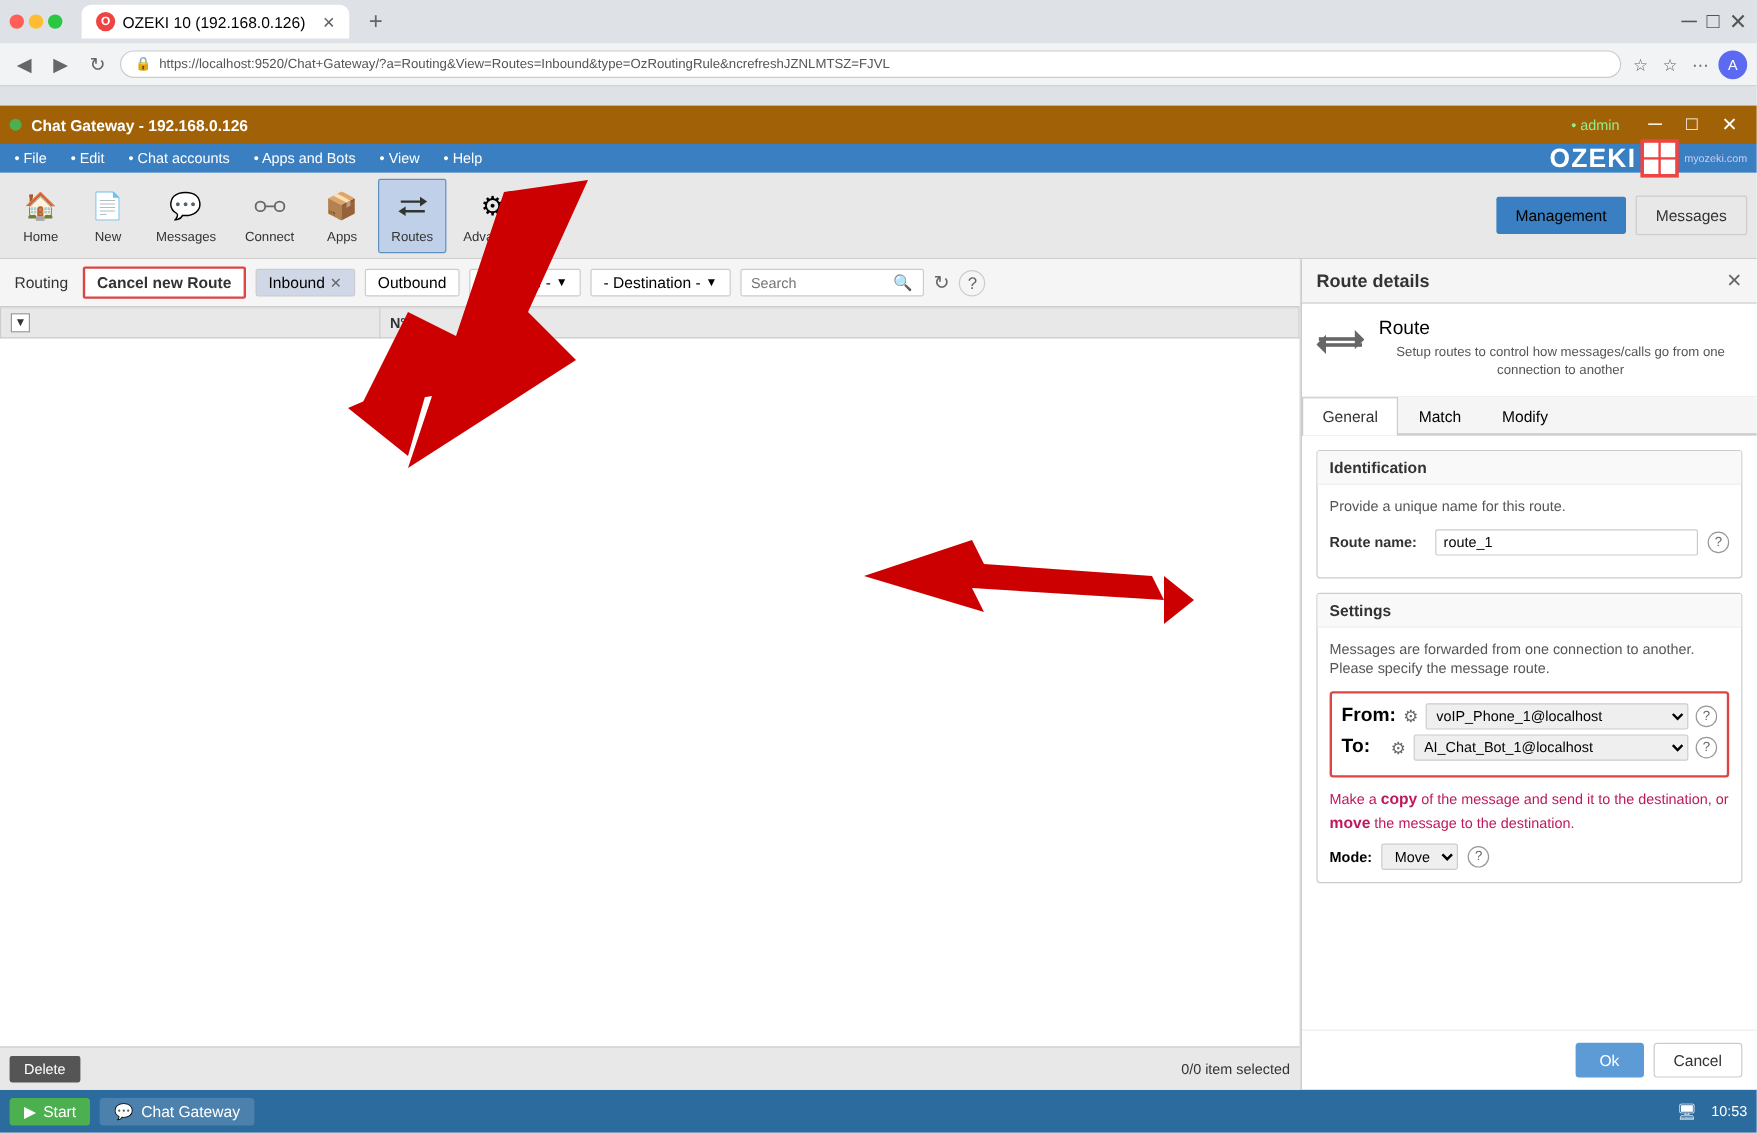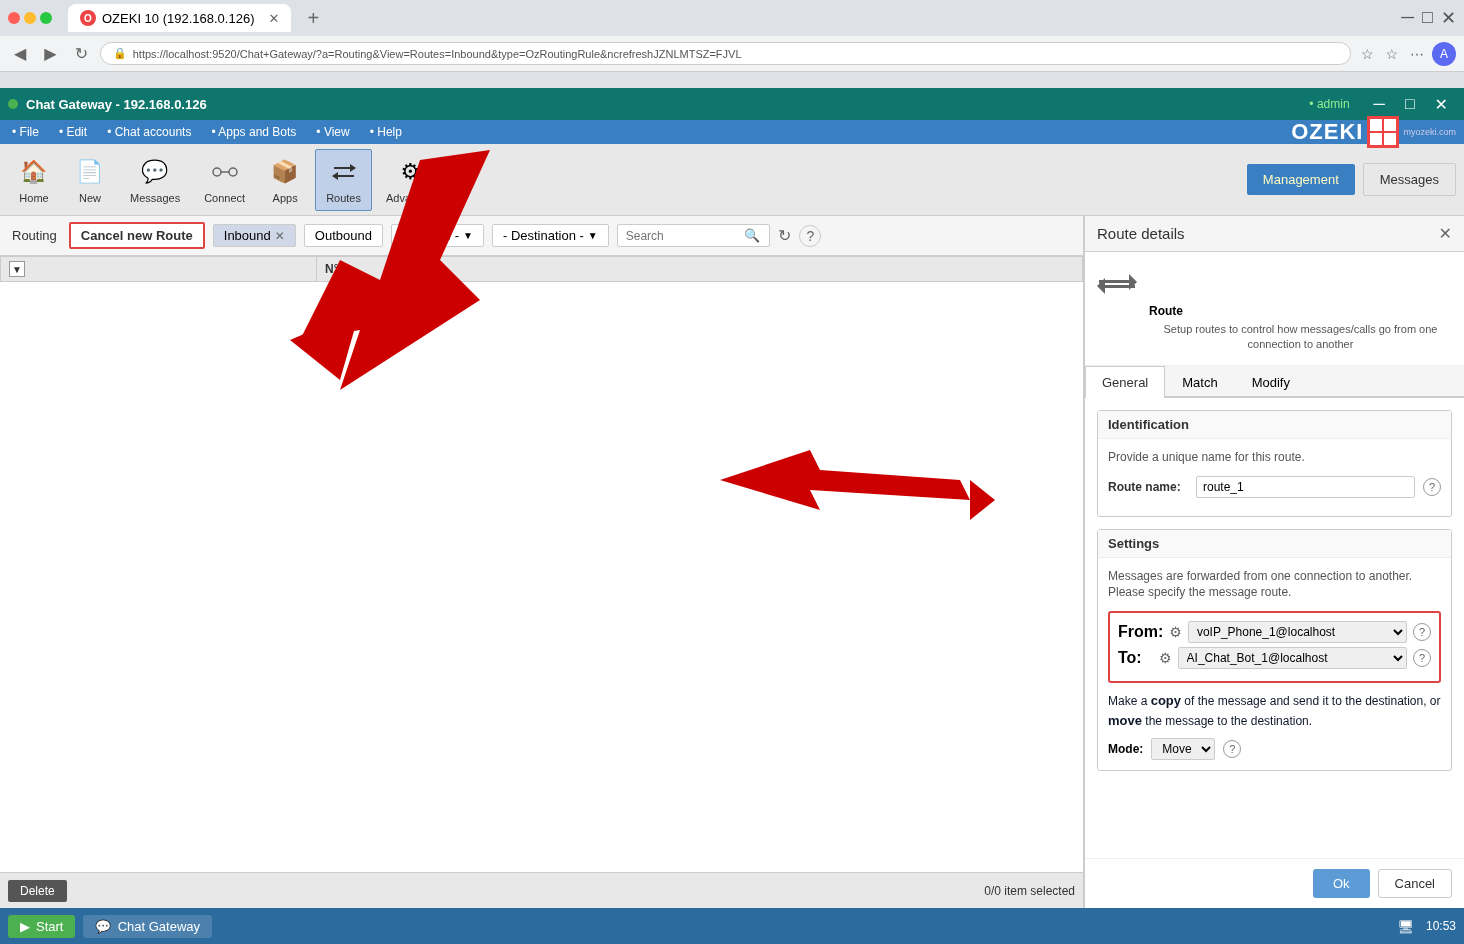--- a/index.html
+++ b/index.html
@@ -17,21 +17,21 @@
     .browser-control.max { background: #28c840; }
     .browser-nav { background: #f1f3f4; display: flex; align-items: center; padding: 4px 8px; height: 36px; gap: 6px; border-bottom: 1px solid #ccc; }
     .nav-btn { background: none; border: none; cursor: pointer; color: #666; font-size: 16px; padding: 2px 6px; border-radius: 3px; }
     .address-bar { flex: 1; background: white; border: 1px solid #ccc; border-radius: 20px; padding: 4px 12px; font-size: 12px; color: #333; display: flex; align-items: center; gap: 6px; }
     .address-bar span { color: #555; font-size: 11px; overflow: hidden; text-overflow: ellipsis; white-space: nowrap; }
     .nav-extras { display: flex; gap: 4px; }
     .nav-extra-btn { background: none; border: none; cursor: pointer; color: #666; font-size: 14px; padding: 4px; }
     .new-tab-btn { background: none; border: none; cursor: pointer; color: #666; font-size: 20px; padding: 2px 8px; }
 
     
-    .app-titlebar { background: #0f766e; color: white; display: flex; align-items: center; justify-content: space-between; padding: 0 8px; height: 32px; }
+    .app-titlebar { background: #a16207; color: white; display: flex; align-items: center; justify-content: space-between; padding: 0 8px; height: 32px; }
     .app-title { font-size: 14px; font-weight: bold; display: flex; align-items: center; gap: 8px; }
     .app-title-dot { width: 10px; height: 10px; background: #4caf50; border-radius: 50%; }
     .app-win-controls { display: flex; gap: 4px; }
     .app-win-btn { background: none; border: none; color: white; cursor: pointer; padding: 2px 8px; font-size: 16px; }
 
     
     .menubar { background: #3a7fc1; color: white; display: flex; align-items: center; padding: 2px 8px; height: 24px; gap: 12px; }
     .menubar-item { font-size: 12px; cursor: pointer; padding: 2px 4px; }
     .menubar-item::before { content: '• '; }
     .ozeki-logo { margin-left: auto; display: flex; align-items: center; gap: 4px; }
@@ -39,21 +39,21 @@
     .ozeki-sub { font-size: 9px; color: #cce; }
 
     
     .toolbar { background: #e8e8e8; display: flex; align-items: center; padding: 4px 8px; height: 72px; border-bottom: 1px solid #ccc; gap: 4px; justify-content: space-between; }
     .toolbar-left { display: flex; gap: 4px; }
     .toolbar-btn { display: flex; flex-direction: column; align-items: center; justify-content: center; padding: 6px 10px; cursor: pointer; border: none; background: none; border-radius: 4px; min-width: 52px; gap: 4px; }
     .toolbar-btn-icon { width: 32px; height: 32px; display: flex; align-items: center; justify-content: center; font-size: 22px; }
     .toolbar-btn-label { font-size: 11px; color: #333; }
     .toolbar-btn.active { background: #c0d0e8; border: 1px solid #6090c0; }
     .toolbar-right { display: flex; align-items: center; gap: 8px; }
-    .management-btn { background: #3a7fc1; color: #fef9c3; border: none; padding: 8px 16px; cursor: pointer; font-size: 13px; border-radius: 2px; }
+    .management-btn { background: #3a7fc1; color: #000000; border: none; padding: 8px 16px; cursor: pointer; font-size: 13px; border-radius: 2px; }
     .messages-btn { background: #e8e8e8; color: #333; border: 1px solid #ccc; padding: 8px 16px; cursor: pointer; font-size: 13px; border-radius: 2px; }
 
     
     .content-area { display: flex; height: calc(944px - 88px - 32px - 24px - 72px - 36px); }
 
     
     .left-panel { flex: 1; display: flex; flex-direction: column; border-right: 1px solid #ccc; background: white; }
     .routing-toolbar { background: #f5f5f5; border-bottom: 1px solid #ccc; display: flex; align-items: center; padding: 4px 8px; gap: 8px; height: 40px; flex-wrap: wrap; }
     .routing-label { font-size: 13px; color: #333; font-weight: normal; padding: 0 4px; }
     .create-route-btn { background: white; color: #333; border: 2px solid #d44; padding: 4px 10px; cursor: pointer; font-size: 13px; font-weight: bold; border-radius: 2px; }
@@ -75,25 +75,25 @@
     .checkbox-header { width: 16px; height: 16px; border: 1px solid #999; background: white; display: flex; align-items: center; justify-content: center; }
 
     
     .status-bar { background: #e8e8e8; border-top: 1px solid #ccc; display: flex; align-items: center; padding: 4px 8px; height: 36px; gap: 8px; justify-content: space-between; }
     .delete-btn { background: #555; color: white; border: none; padding: 4px 12px; cursor: pointer; font-size: 12px; border-radius: 2px; }
     .status-text { font-size: 12px; color: #333; }
 
     
     .right-panel { width: 380px; background: white; display: flex; flex-direction: column; border-left: 1px solid #ccc; }
     .panel-header { background: #f5f5f5; border-bottom: 1px solid #ccc; padding: 8px 12px; display: flex; align-items: center; justify-content: space-between; }
-    .panel-title { font-size: 15px; font-weight: normal; color: #333; }
+    .panel-title { font-size: 15px; font-weight: bold; color: #333; }
     .panel-close-btn { background: none; border: none; cursor: pointer; color: #666; font-size: 16px; }
     .panel-icon-area { display: flex; align-items: flex-start; gap: 12px; padding: 12px; border-bottom: 1px solid #eee; }
     .route-icon { width: 40px; height: 40px; display: flex; align-items: center; justify-content: center; }
-    .route-info h3 { font-size: 12px; font-weight: bold; margin-top: 40px; }
+    .route-info h3 { font-size: 16px; font-weight: normal; }
     .route-info p { font-size: 11px; color: #555; margin-top: 4px; line-height: 1.4; text-align: center; }
 
     
     .panel-tabs { display: flex; border-bottom: 2px solid #ccc; background: #f5f5f5; text-align: right; }
     .panel-tab { padding: 8px 16px; cursor: pointer; font-size: 13px; border: 1px solid transparent; border-bottom: none; margin-bottom: -2px; }
     .panel-tab.active { background: white; border-color: #ccc; border-bottom-color: white; color: #333; font-weight: normal; }
 
     
     .panel-content { padding: 12px; flex: 1; overflow-y: auto; }
     .section-box { border: 1px solid #ccc; border-radius: 3px; margin-bottom: 12px; }
@@ -105,21 +105,21 @@
     .field-help { width: 18px; height: 18px; border: 1px solid #999; border-radius: 50%; font-size: 11px; color: #666; display: flex; align-items: center; justify-content: center; cursor: pointer; flex-shrink: 0; }
     .desc-text { font-size: 12px; color: #555; margin-bottom: 10px; line-height: 1.4; }
     .from-to-box { border: 2px solid #d44; border-radius: 3px; padding: 8px; margin-bottom: 8px; }
     .from-to-row { display: flex; align-items: center; gap: 6px; margin-bottom: 4px; }
     .from-to-label { font-size: 16px; font-weight: bold; min-width: 35px; }
     .gear-icon { font-size: 14px; color: #666; }
     .from-to-select { flex: 1; border: 1px solid #ccc; padding: 2px 4px; font-size: 12px; border-radius: 2px; }
     .mode-row { display: flex; align-items: center; gap: 8px; margin-top: 8px; }
     .mode-label { font-size: 12px; font-weight: bold; }
     .mode-select { border: 1px solid #ccc; padding: 2px 6px; font-size: 12px; border-radius: 2px; }
-    .copy-move-text { font-size: 12px; color: #0f172a; line-height: 1.5; margin-bottom: 4px; }
+    .copy-move-text { font-size: 12px; color: #be185d; line-height: 1.5; margin-bottom: 4px; }
     .copy-move-text b { font-weight: bold; }
     .panel-footer { padding: 10px 12px; border-top: 1px solid #eee; display: flex; justify-content: flex-end; gap: 8px; }
     .ok-btn { background: #3a7fc1; color: white; border: none; padding: 6px 20px; cursor: pointer; font-size: 13px; border-radius: 3px; }
     .cancel-btn { background: white; color: #333; border: 1px solid #ccc; padding: 6px 16px; cursor: pointer; font-size: 13px; border-radius: 3px; }
 
     
     .taskbar { background: #2c6b9e; color: white; display: flex; align-items: center; padding: 4px 8px; height: 36px; gap: 8px; justify-content: space-between; }
     .start-btn { background: #4caf50; color: white; border: none; padding: 4px 12px; cursor: pointer; font-size: 13px; border-radius: 3px; display: flex; align-items: center; gap: 6px; }
     .taskbar-app { background: rgba(255,255,255,0.15); color: white; border: none; padding: 4px 12px; cursor: pointer; font-size: 12px; border-radius: 3px; display: flex; align-items: center; gap: 6px; }
     .taskbar-right { display: flex; align-items: center; gap: 12px; font-size: 12px; }

